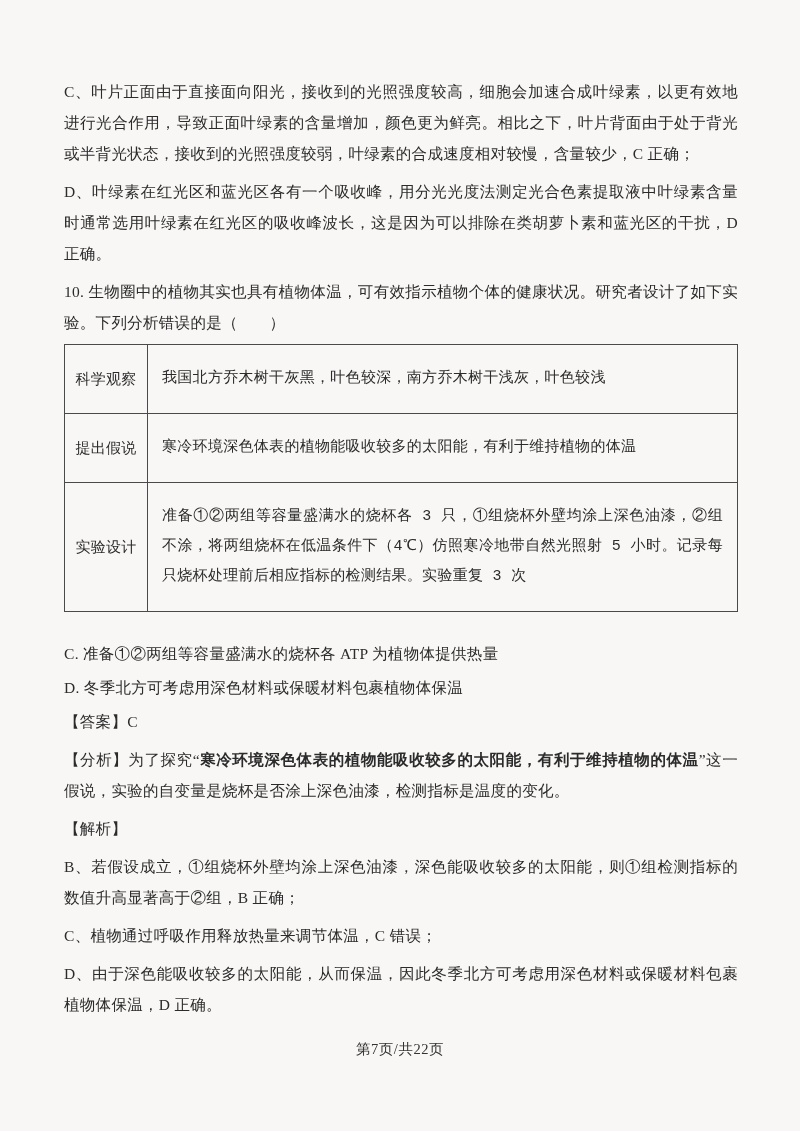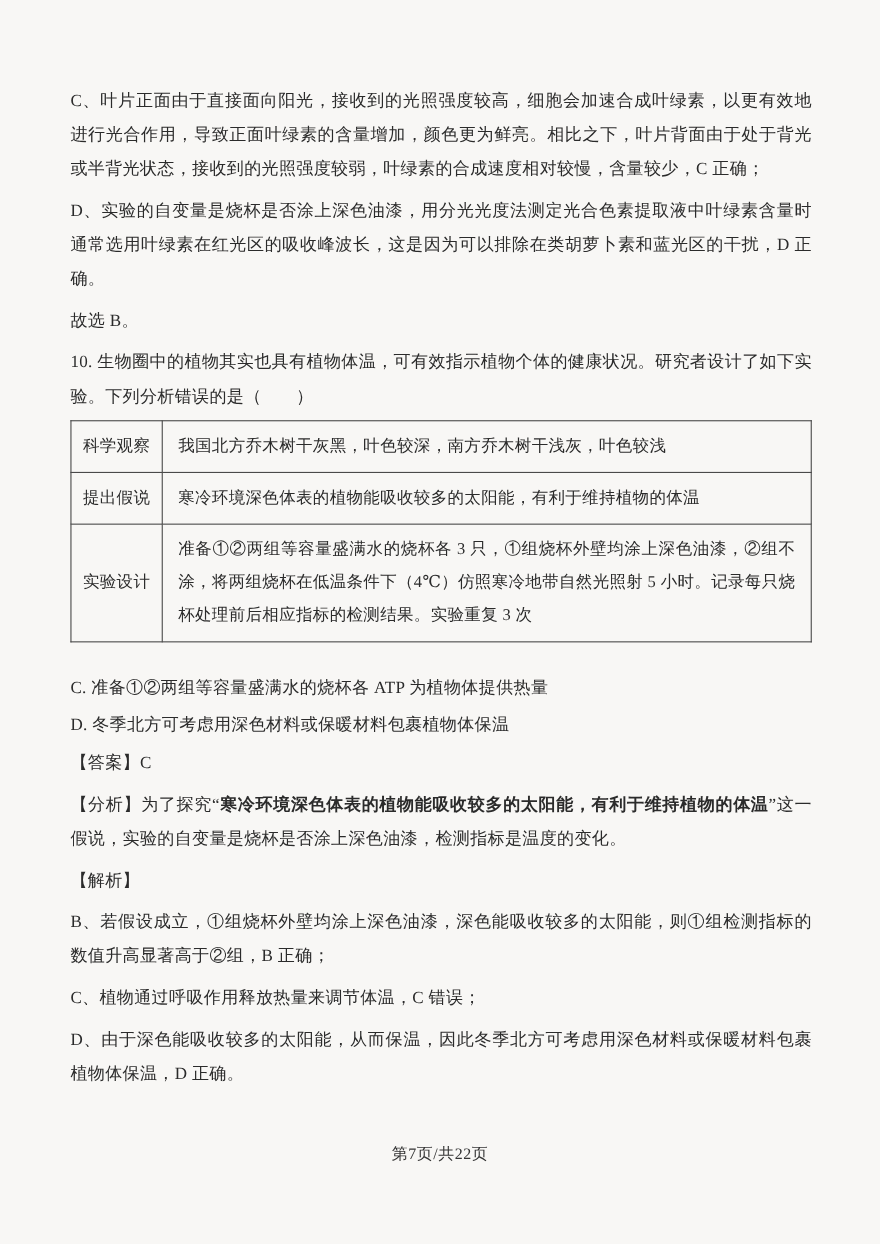--- a/index.html
+++ b/index.html
@@ -41,45 +41,45 @@
     line-height: 30px;
     letter-spacing: 0.3px;
   }
   td.th-cell {
     width: 74px;
     text-align: center;
     vertical-align: middle;
     padding: 8px 4px;
   }
   td.td-cell {
-    padding: 8px 14px;
+    padding: 19px 14px;
     text-align: justify;
     vertical-align: middle;
+    font-family: Liberation Mono, monospace;
   }
   .options .para { margin-bottom: 3px; }
   .footer {
     position: absolute;
     bottom: 72px;
     left: 0;
     right: 0;
     text-align: center;
     font-size: 14.5px;
     color: #333;
     letter-spacing: 0.5px;
   }
 </style>
 </head>
 <body>
 
 <div class="page">
   <div class="content">
 
     <p class="para">C、叶片正面由于直接面向阳光，接收到的光照强度较高，细胞会加速合成叶绿素，以更有效地进行光合作用，导致正面叶绿素的含量增加，颜色更为鲜亮。相比之下，叶片背面由于处于背光或半背光状态，接收到的光照强度较弱，叶绿素的合成速度相对较慢，含量较少，C 正确；</p>
-    <p class="para">D、实验的自变量是烧杯是否涂上深色油漆，用分光光度法测定光合色素提取液中叶绿素含量时通常选用叶绿素在红光区的吸收峰波长，这是因为可以排除在类胡萝卜素和蓝光区的干扰，D 正确。</p>
-    <p class="para">故选 B。</p>
+    <p class="para">D、叶绿素在红光区和蓝光区各有一个吸收峰，用分光光度法测定光合色素提取液中叶绿素含量时通常选用叶绿素在红光区的吸收峰波长，这是因为可以排除在类胡萝卜素和蓝光区的干扰，D 正确。</p>
 
     <p class="para tight">10. 生物圈中的植物其实也具有植物体温，可有效指示植物个体的健康状况。研究者设计了如下实验。下列分析错误的是（　　）</p>
 
     <table class="qtable">
       <tbody>
         <tr>
           <td class="th-cell">科学观察</td>
           <td class="td-cell">我国北方乔木树干灰黑，叶色较深，南方乔木树干浅灰，叶色较浅</td>
         </tr>
         <tr>

